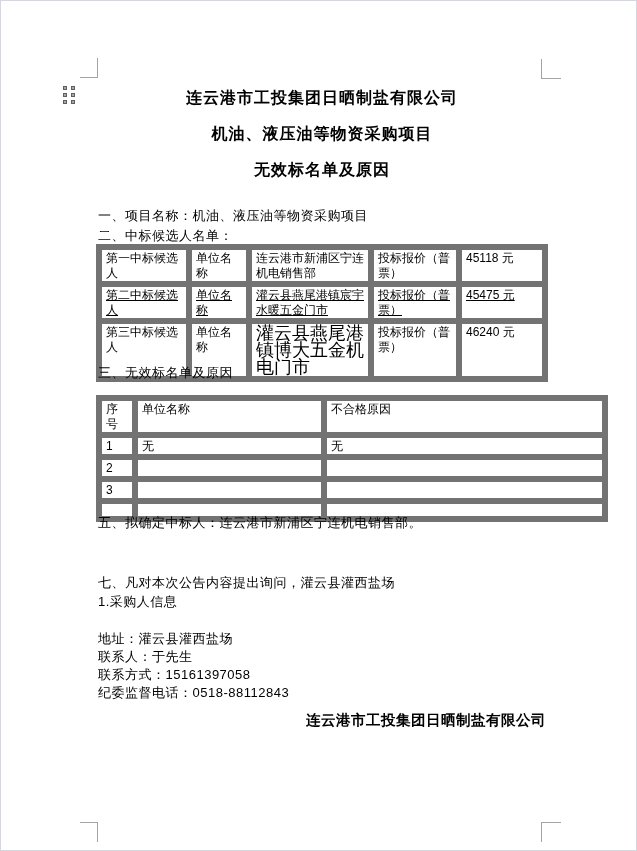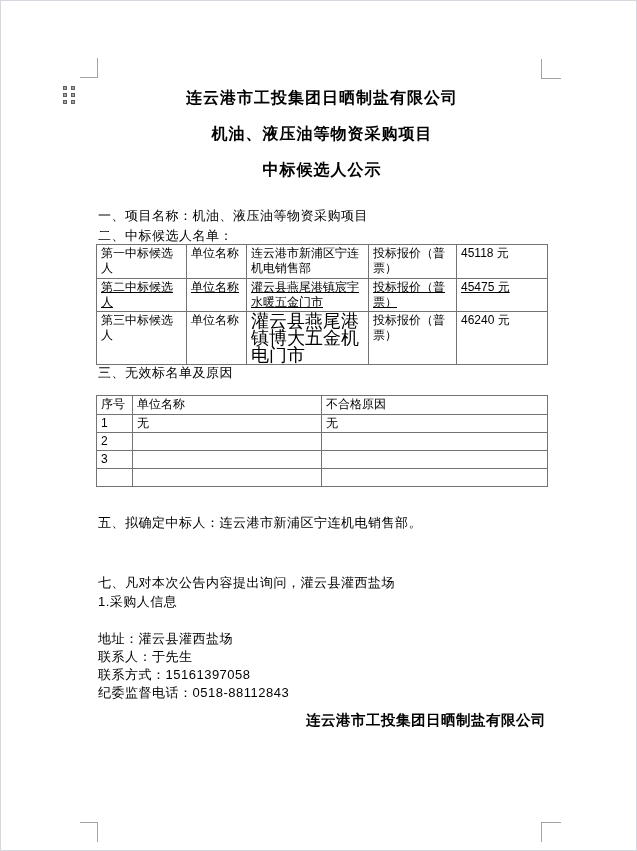--- a/index.html
+++ b/index.html
@@ -29,25 +29,25 @@
   .p-item6 { top:532px; }
   .p-item7 { top:572px; }
   .p-buyerhead { top:591px; }
   .p-name { top:609px; }
   .p-addr { top:628px; }
   .p-person { top:646px;font-family:Liberation Serif, serif; }
   .p-phone { top:664px; }
   .p-super { top:682px; }
 
   table { border-collapse:collapse; position:absolute; table-layout:fixed; background:#fff; }
-  td { border:1px solid #737373; vertical-align:top; padding:1px 4px 0 4px; font-size:12px; line-height:15px; text-align:left; overflow:hidden; }
+  td { border:6px solid #737373; vertical-align:top; padding:1px 4px 0 4px; font-size:12px; line-height:15px; text-align:left; overflow:hidden; }
   .cand { left:95px; top:243px; width:452px; }
   .cand tr.r1 { height:34px; } .cand tr.r2 { height:33px;text-decoration:underline; } .cand tr.r3 { height:36px; }
   .cand td.unit-big { font-size:18px; line-height:17px; }
-  .inv { left:95px; top:394px; width:452px; }
+  .inv { left:95px; top:394px; width:512px; }
   .inv tr.hrow { height:19px; } .inv tr.drow { height:18px; }
 
   .footer-company { position:absolute; left:95px; top:710px; width:450px; text-align:right; font-weight:bold; font-size:14.5px; letter-spacing:0.5px; }
   .footer-date { position:absolute; left:95px; top:732px; width:447px; text-align:right; font-weight:bold; font-size:14px; letter-spacing:1px; }
 </style>
 </head>
 <body>
 
 <div class="page">
 
@@ -60,21 +60,21 @@
     <span></span>
       <span></span>
     <span></span>
       <span></span>
     <span></span>
       <span></span>
   </div>
 
   <div class="title t1">连云港市工投集团日晒制盐有限公司</div>
   <div class="title t2">机油、液压油等物资采购项目</div>
-  <div class="title t3">中标候选人公示</div>
+  <div class="title t3">无效标名单及原因</div>
 
   <div class="para p-item1">一、项目名称：机油、液压油等物资采购项目</div>
   <div class="para p-item2">二、中标候选人名单：</div>
 
   <table class="cand">
     <colgroup>
         <col style="width:90px">
         <col style="width:60px">
         <col style="width:122px">
         <col style="width:88px">

